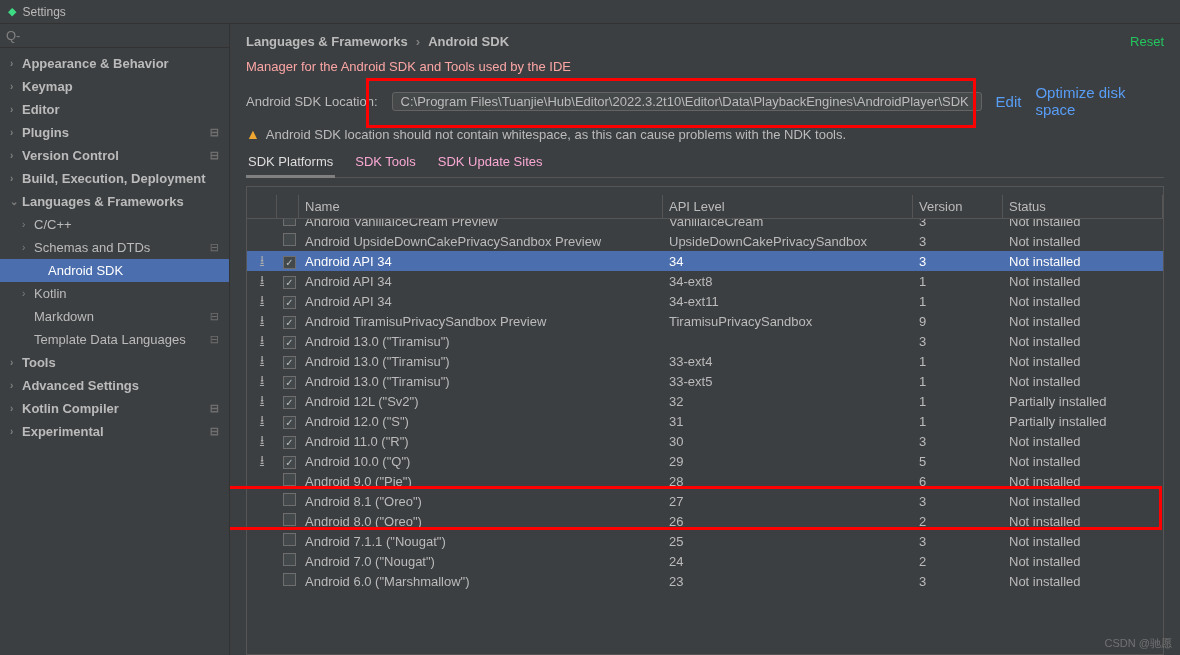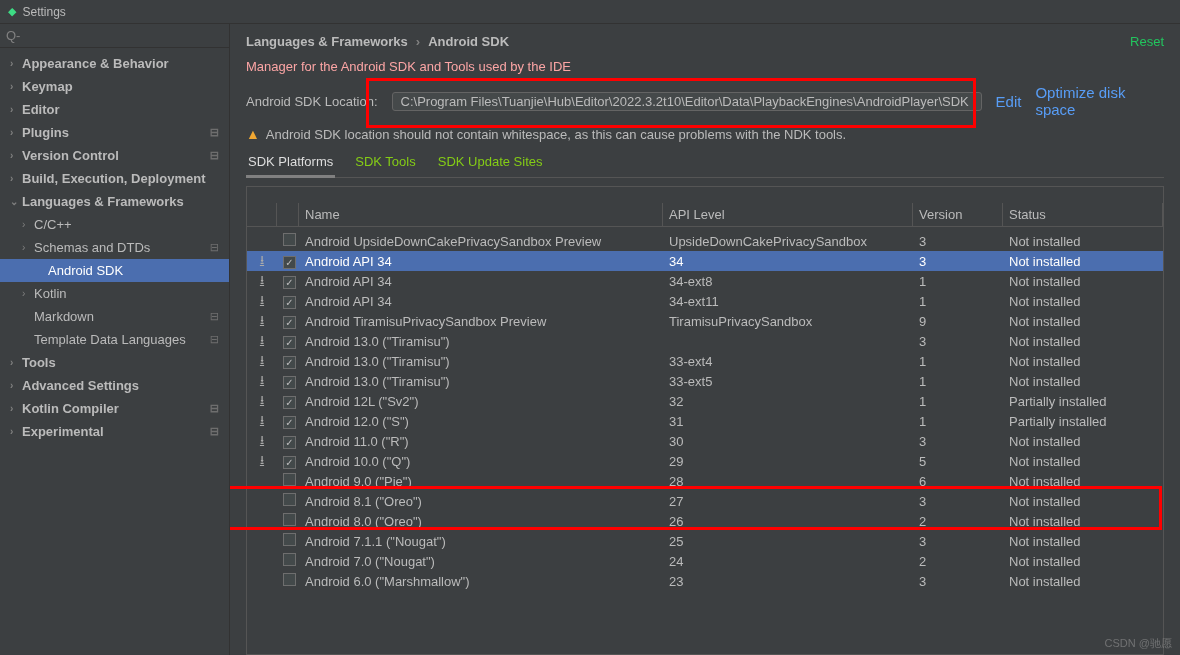--- a/index.html
+++ b/index.html
@@ -26,25 +26,25 @@
 .bcrow .reset { margin-left: auto; color: #22c55e; cursor: pointer; }
 .desc { color: #fca5a5; margin-bottom: 10px; }
 .loc-row { display: flex; align-items: center; gap: 10px; margin-bottom: 8px; }
 .loc-row label { color: #bbbbbb; white-space: nowrap; }
 .loc-row input { flex: 0 0 590px; background: #45494a; border: 1px solid #646464; color: #bbbbbb; padding: 1px 8px; border-radius: 3px; outline: none; }
 .loc-row .link { color: #589df6; cursor: pointer; font-size: 15px; }
 .hl-red { border: 3px solid #ff0000; position: absolute; pointer-events: none; z-index: 10; }
 .warn-row { display: flex; align-items: center; gap: 6px; margin-bottom: 8px; color: #bbbbbb; }
 .warn-icon { color: #f0a732; font-size: 14px; }
 .tabs { display: flex; gap: 18px; border-bottom: 1px solid #555555; margin-bottom: 8px; }
-.tab { padding: 4px 2px 6px 2px; cursor: pointer; color: #84cc16; }
+.tab { padding: 4px 2px 6px 2px; cursor: pointer; color: #f9a8d4; }
 .tab.active { color: #dddddd; border-bottom: 3px solid #808080; margin-bottom: -1px; }
 .tabdesc { color: #999999; margin-bottom: 8px; line-height: 1.5; max-width: 620px; }
 .table-wrap { flex: 1; border: 1px solid #555555; overflow-y: auto; }
-.thead { display: flex; background: #3c3f41; border-bottom: 1px solid #555555; position: sticky; top: 16px; justify-content: space-between; }
+.thead { display: flex; background: #3c3f41; border-bottom: 1px solid #555555; position: sticky; top: 8px; justify-content: space-between; }
 .th { padding: 4px 6px; color: #bbbbbb; border-right: 1px solid #555555; }
 .c-dl { width: 30px; flex: 0 0 30px; text-align: center; }
 .c-chk { width: 22px; flex: 0 0 22px; text-align: center; }
 .c-name { flex: 1; }
 .c-api { width: 250px; flex: 0 0 250px; }
 .c-rev { width: 90px; flex: 0 0 90px; }
 .c-status { width: 160px; flex: 0 0 160px; }
 .trow { display: flex; align-items: center; height: 20px; }
 .trow.selected { background: #4b6eaf; color: #ffffff; }
 .td { padding: 2px 6px; overflow: hidden; white-space: nowrap; }

